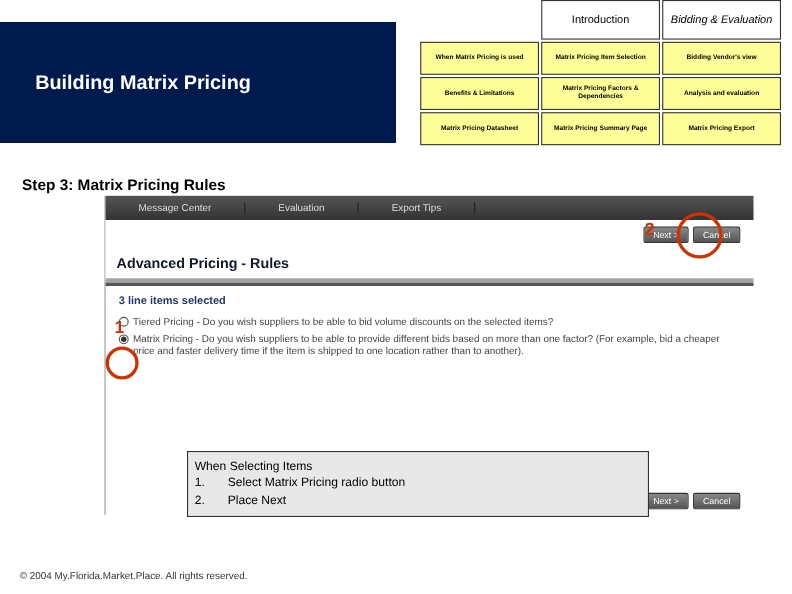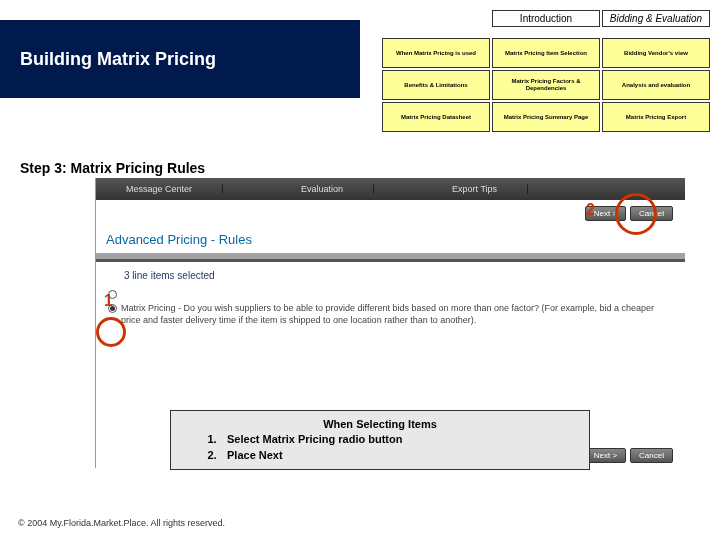--- a/index.html
+++ b/index.html
@@ -14,37 +14,36 @@
   }
   .top-section {
     position: relative;
     height: 135px;
   }
   .dark-banner {
     position: absolute;
     left: 0;
     top: 20px;
     width: 360px;
-    height: 78px;
+    height: 110px;
     background: #001a4d;
     color: #fff;
     display: flex;
     align-items: center;
-    padding-left: 20px;
+    padding-left: 32px;
     font-size: 18px;
     font-weight: bold;
   }
   .tab-row {
     position: absolute;
     top: 0;
     right: 10px;
     display: flex;
     gap: 2px;
     height: 36px;
-    align-items: center;
   }
   .tab {
     width: 108px;
     background: #fff;
     border: 1px solid #333;
     display: flex;
     align-items: center;
     justify-content: center;
     font-size: 10px;
     text-align: center;
@@ -91,21 +90,20 @@
     border-left: 1px solid #999;
     background: #fff;
   }
   .ss-header {
     height: 22px;
     background: linear-gradient(#555, #333);
     display: flex;
     color: #ddd;
     font-size: 9px;
     align-items: center;
-    gap: 48px;
   }
   .ss-header-item {
     padding: 0 30px;
     border-right: 1px solid #222;
   }
   .ss-nextrow {
     height: 26px;
     background: #fff;
     display: flex;
     justify-content: flex-end;
@@ -135,42 +133,41 @@
   .num-2 {
     position: absolute;
     right: 90px;
     top: 1px;
     color: #cc3300;
     font-weight: bold;
     font-size: 16px;
   }
   .panel-title {
     background: #fff;
-    color: #0369a1;
+    color: #0f172a;
     font-size: 13px;
-    font-weight: normal;
+    font-weight: bold;
     padding: 6px 10px;
-    border-bottom: 6px solid #a3a3a3;
+    border-bottom: 4px solid #a3a3a3;
   }
   .underline-bar {
     height: 3px;
     background: #555;
   }
   .panel-body {
     padding: 8px 12px;
     font-size: 9px;
     color: #444;
     position: relative;
   }
   .items-selected {
     color: #24386b;
-    font-weight: normal;
+    font-weight: bold;
     font-size: 10px;
     margin-bottom: 8px;
-    margin-left: 16px;
   }
   .radio-row {
     display: flex;
     align-items: flex-start;
     margin: 4px 0;
     gap: 4px;
     line-height: 1.3;
   }
   .radio-dot {
     width: 9px;
@@ -219,25 +216,24 @@
     padding-right: 12px;
     gap: 4px;
   }
   .callout {
     position: absolute;
     left: 170px;
     top: 410px;
     width: 420px;
     background: #e8e8e8;
     border: 1px solid #333;
-    padding: 6px 26px;
+    padding: 6px 6px;
     font-size: 11px;
-    font-weight: bold;
+    font-weight: normal;
     line-height: 1.4;
-    text-align: center;
   }
   .callout-line { display: flex; }
   .callout-num { width: 30px; }
   .copyright {
     position: absolute;
     left: 18px;
     bottom: 12px;
     font-size: 9px;
     color: #333;
   }
@@ -283,20 +279,21 @@
     <div class="circle-2"></div>
   </div>
   <div class="panel-title">Advanced Pricing - Rules</div>
   <div class="underline-bar"></div>
   <div class="panel-body">
     <span class="num-1">1</span>
     <div class="circle-1"></div>
     <div class="items-selected">3 line items selected</div>
     <div class="radio-row">
       <div class="radio-dot"></div>
+      <span>Tiered Pricing - Do you wish suppliers to be able to bid volume discounts on the selected items?</span>
     </div>
     <div class="radio-row">
       <div class="radio-dot filled"></div>
       <span>Matrix Pricing - Do you wish suppliers to be able to provide different bids based on more than one factor? (For example, bid a cheaper price and faster delivery time if the item is shipped to one location rather than to another).</span>
     </div>
   </div>
   <div class="ss-footer">
     <div class="ss-btn">Next &gt;</div>
     <div class="ss-btn">Cancel</div>
   </div>

